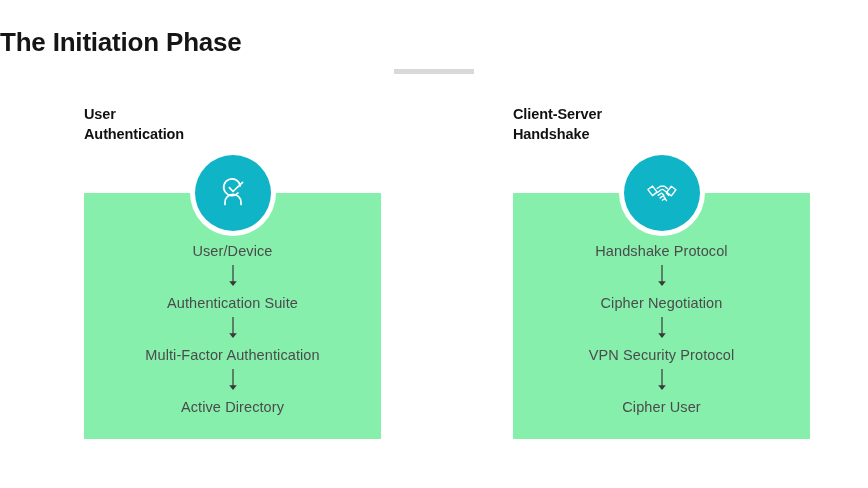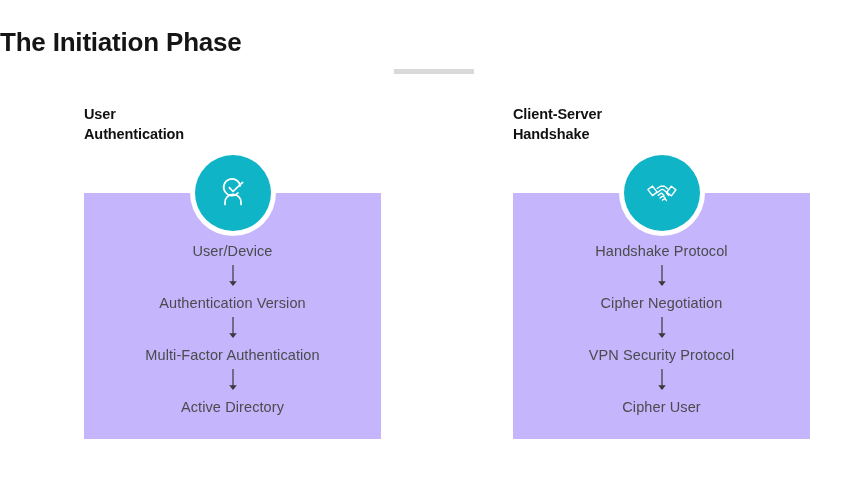--- a/index.html
+++ b/index.html
@@ -63,21 +63,21 @@
     letter-spacing: -0.1px;
     white-space: pre-line;
     margin: 0 0 0 0;
     height: 40px;
   }
 
   
   .panel {
     position: relative;
     margin-top: 48px;
-    background: #c4b5fd;
+    background: #86efac;
     height: 246px;
     box-sizing: border-box;
   }
 
   .icon-badge {
     position: absolute;
     top: -38px;
     left: 50%;
     transform: translateX(-50%);
     width: 76px;
@@ -136,21 +136,21 @@
       </div>
 
       <div class="steps">
         <div class="step-label">User/Device</div>
         <div class="step-arrow">
           <svg width="14" height="32" viewBox="0 0 14 32" fill="none" stroke="#3a3a3a" stroke-width="1.2">
             <path d="M7 4 V24"></path>
               <path d="M3.2 20.2 L7 25 L10.8 20.2 Z" fill="#3a3a3a" stroke="none"></path>
           </svg>
         </div>
-        <div class="step-label">Authentication Version</div>
+        <div class="step-label">Authentication Suite</div>
         <div class="step-arrow">
           <svg width="14" height="32" viewBox="0 0 14 32" fill="none" stroke="#3a3a3a" stroke-width="1.2">
             <path d="M7 4 V24"></path>
               <path d="M3.2 20.2 L7 25 L10.8 20.2 Z" fill="#3a3a3a" stroke="none"></path>
           </svg>
         </div>
         <div class="step-label">Multi-Factor Authentication</div>
         <div class="step-arrow">
           <svg width="14" height="32" viewBox="0 0 14 32" fill="none" stroke="#3a3a3a" stroke-width="1.2">
             <path d="M7 4 V24"></path>

